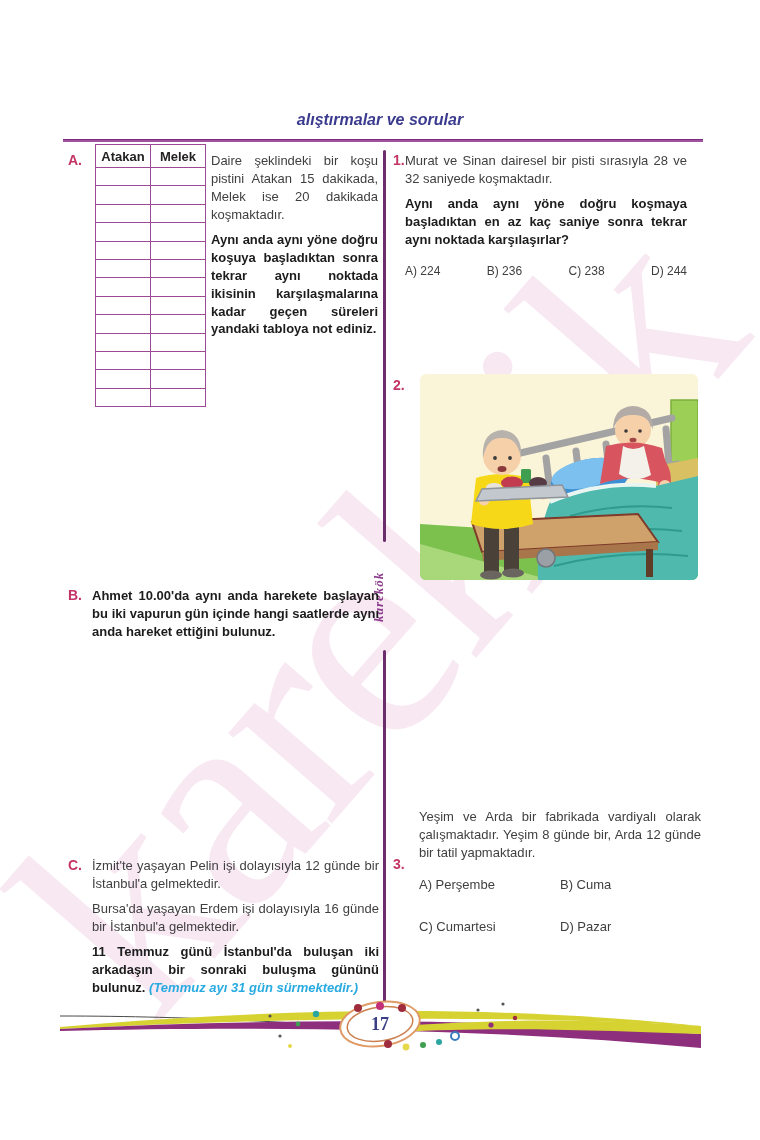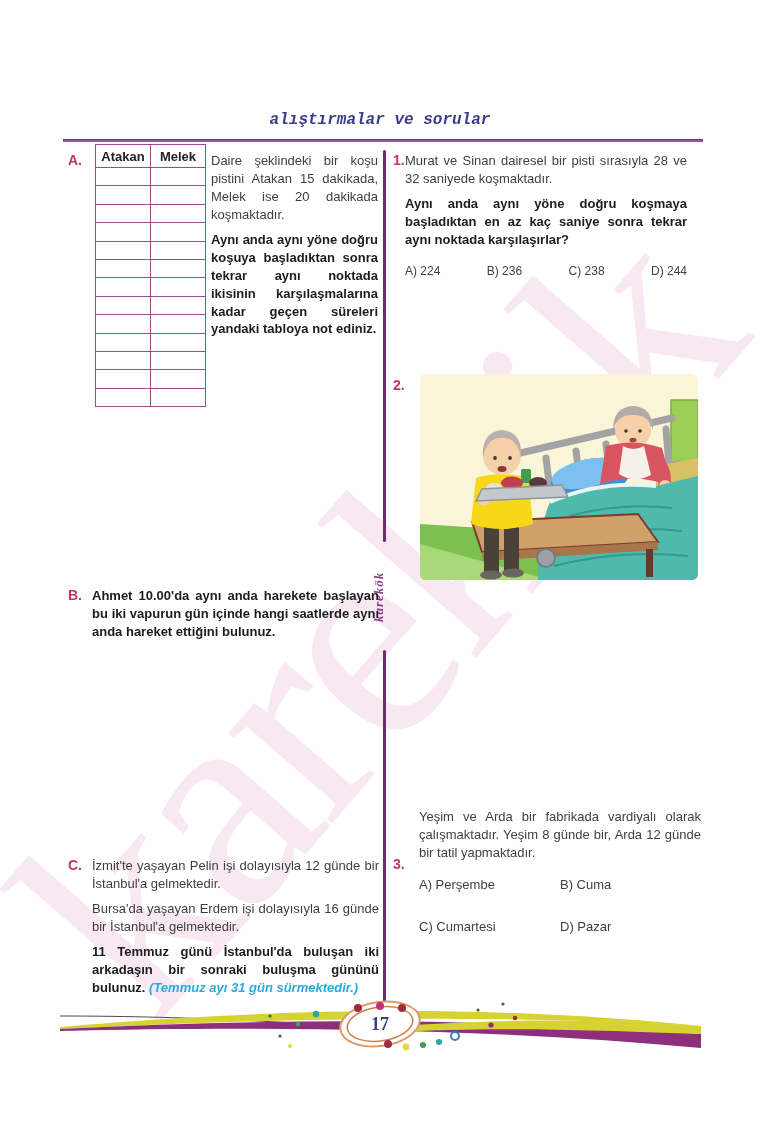--- a/index.html
+++ b/index.html
@@ -18,21 +18,21 @@
   
   .watermark{
     left:-80px;top:470px;font-family:"Liberation Serif",serif;
     font-size:300px;line-height:1;color:var(--watermark_pink);opacity:.6;
     transform:rotate(-49deg);white-space:nowrap;z-index:0;letter-spacing:-8px;
   }
   .content{position:absolute;inset:0;z-index:1;}
   
   .page-title{
     left:0;right:0;top:111px;text-align:center;
-    font-family:Liberation Mono, monospace;font-style:italic;font-weight:bold;
+    font-family:Liberation Sans, sans-serif;font-style:italic;font-weight:bold;
     font-size:16px;color:var(--header_text);
   }
   .header-rule{left:63px;top:139px;width:640px;height:3px;background:var(--rule);border-top:1px solid #7b2d7b;}
   
   .vdiv{left:383px;width:3px;background:var(--divider);border-radius:2px;}
   .vdiv.top{top:150px;height:392px;}
   .vdiv.bottom{top:650px;height:352px;}
   .vdiv-label{
     left:371px;top:545px;height:104px;width:26px;
     writing-mode:vertical-rl;transform:rotate(180deg);

